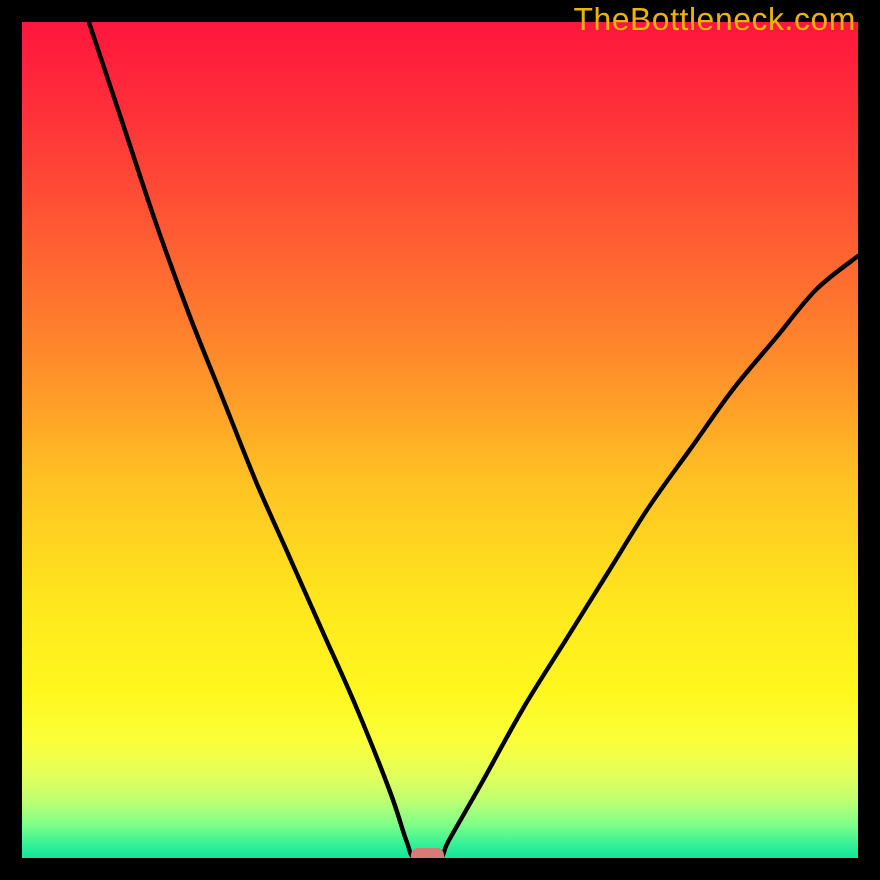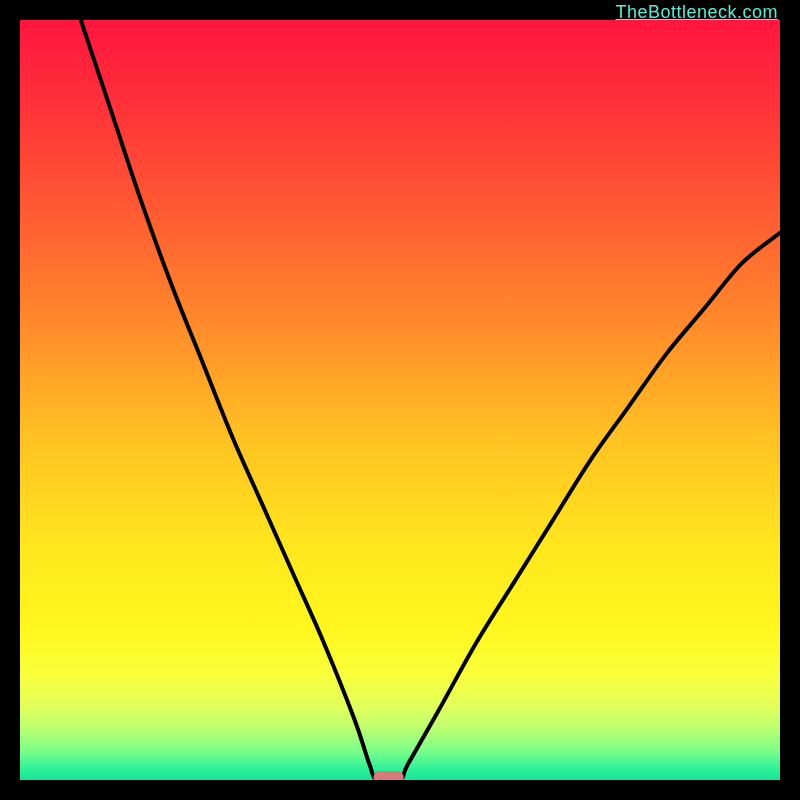--- a/index.html
+++ b/index.html
@@ -24,26 +24,25 @@
     position: absolute;
     left: 0;
     top: 0;
     width: 760px;
     height: 760px;
   }
   .watermark {
     position: absolute;
     top: 2px;
     right: 22px;
-    color: #5eead4;
-    font-size: 18px;
+    color: #eab308;
+    font-size: 29px;
     font-weight: 400;
     letter-spacing: 0.5px;
     z-index: 10;
-    text-decoration: underline;
   }
   svg { display:block; }
 </style>
 </head>
 <body>
 
 <div class="watermark">TheBottleneck.com</div>
 
 <div class="frame">
   <svg class="plot-area" viewBox="0 0 760 760" width="760" height="760" preserveAspectRatio="none">

